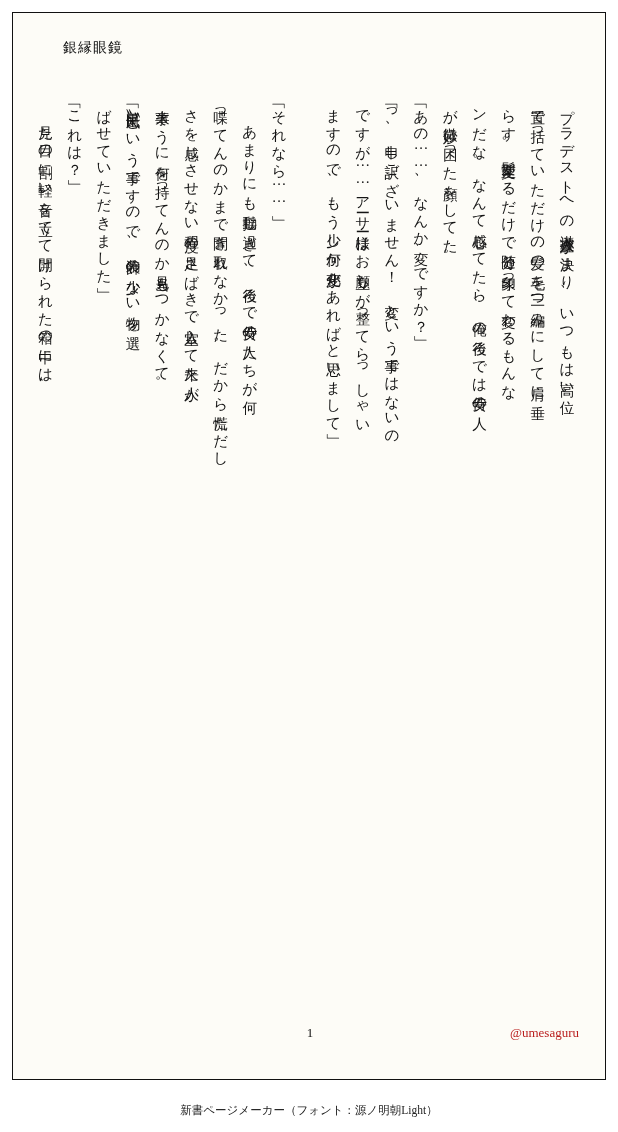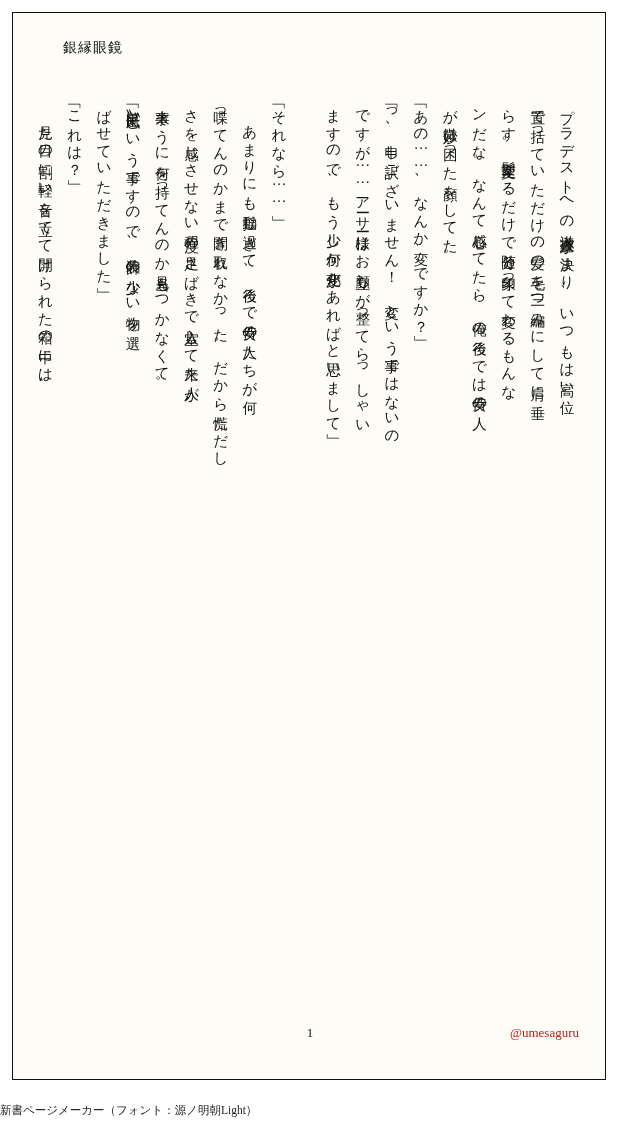--- a/index.html
+++ b/index.html
@@ -74,21 +74,21 @@
     right: 26px;
     font-size: 13px;
     color: #b91c1c;
     font-family: "Liberation Serif", serif;
   }
   .caption {
     position: absolute;
     left: 0;
     bottom: 14px;
     width: 618px;
-    text-align: left;
+    text-align: center;
     font-size: 11.5px;
     color: #222222;
   }
 </style>
 </head>
 <body>
 
 <div class="page">
   <div class="sheet">
 

